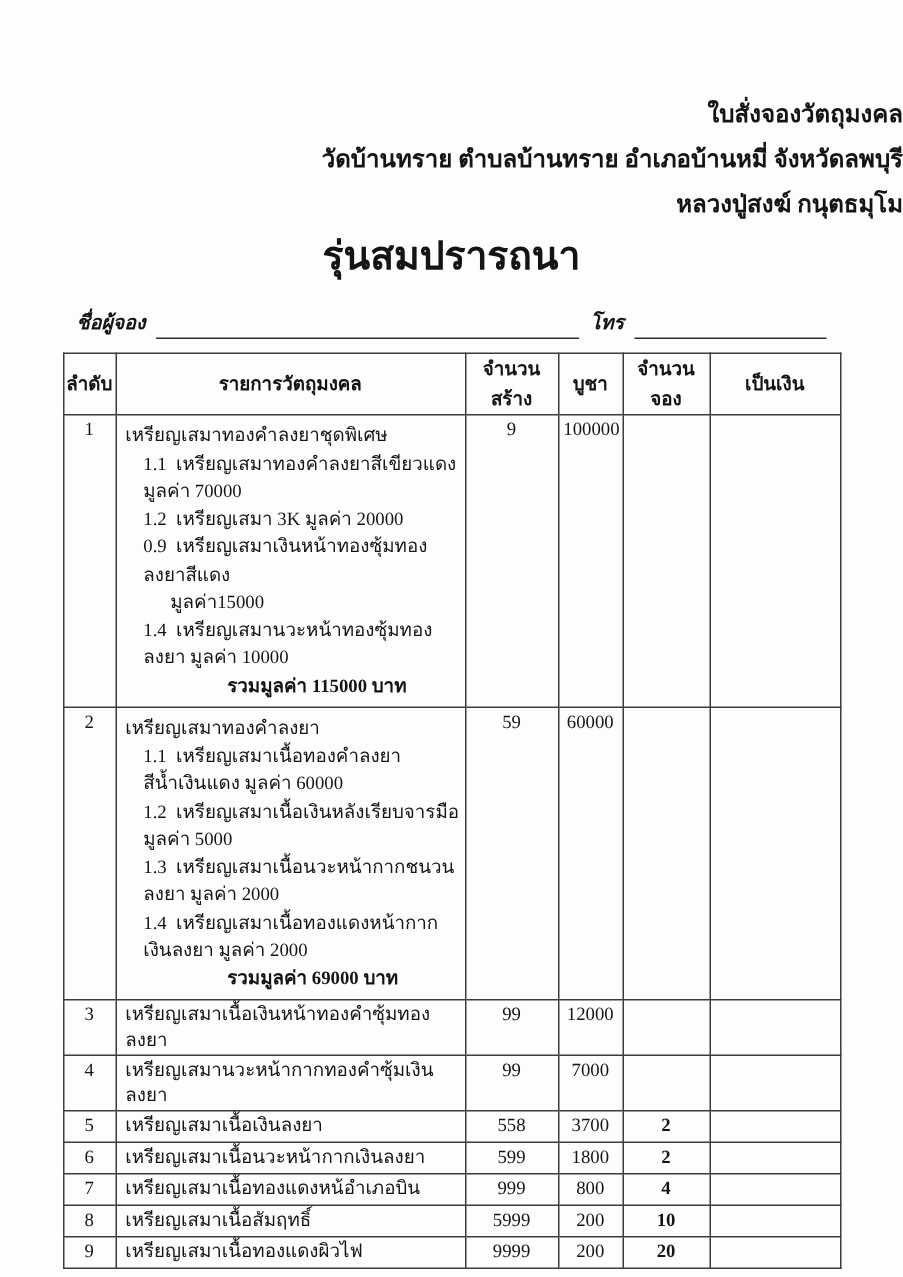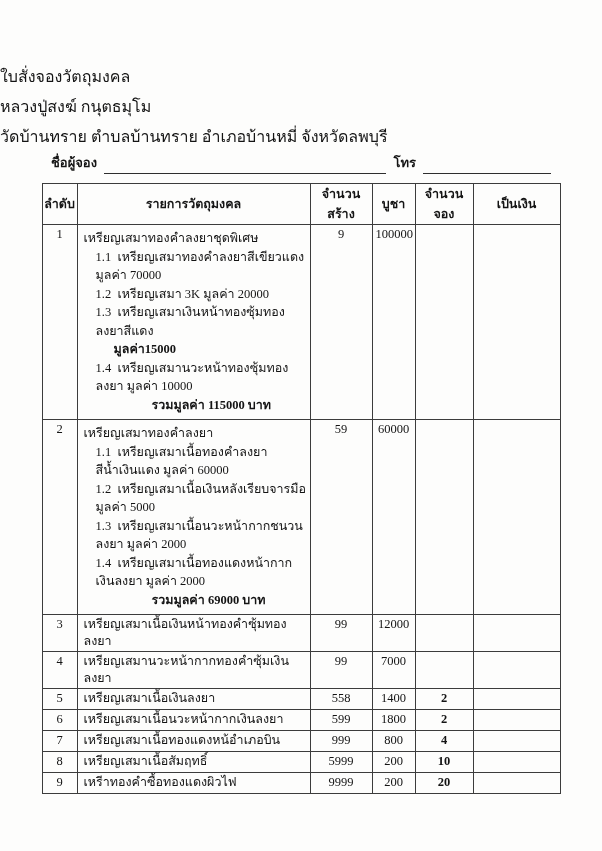--- a/index.html
+++ b/index.html
@@ -2,49 +2,50 @@
 <html><head>
 <meta charset="utf-8">
 <style>
   * { box-sizing: border-box; margin: 0; padding: 0; }
   html, body { background: #ffffff; }
   body { font-family: "Liberation Serif", "DejaVu Serif", serif; color: #141414; }
   .page {
     width: 602px; height: 851px; margin: 0 auto; background: #fdfdfc;
     position: relative; overflow: hidden; padding-top: 62px;
   }
-  .h-line { text-align: left; font-weight: normal; font-size: 16px; line-height: 30px; }
+  .h-line { text-align: right; font-weight: bold; font-size: 16px; line-height: 30px; }
   .edition { text-align: center; font-weight: bold; font-size: 26px; line-height: 34px; margin-top: 2px; }
-  .fields { width: 500px; margin: 0 auto 0; font-size: 13px; font-weight: bold; }
+  .fields { width: 500px; margin: 16px auto 0; font-size: 13px; font-weight: bold; font-style: italic; }
   .frow { display: flex; align-items: flex-end; height: 22px; }
   .lbl { white-space: nowrap; padding-bottom: 1px; }
   .uline { border-bottom: 1px solid #2e2e2e; height: 15px; }
   .fill { flex: 1; margin: 0 7px; }
   .phone-line { width: 128px; margin-left: 7px; }
   table { border-collapse: collapse; width: 518px; margin: 9px auto 0; table-layout: fixed; }
   th, td { border: 1px solid #3c3c3c; font-size: 12.5px; }
   th { font-weight: bold; height: 30px; text-align: center; vertical-align: middle; }
   td { vertical-align: top; height: 21px; padding: 1px 3px; line-height: 17px; }
   td.c-no, td.c-num { text-align: center; }
   td.c-item { text-align: left; padding-left: 6px; }
   td.c-item.multi { padding-top: 4px; padding-bottom: 5px; }
   .line { line-height: 18.5px; white-space: pre-wrap; }
   .l1 { padding-left: 12px; }
-  .l2 { padding-left: 30px; font-weight: bold; }
+  .l2 { padding-left: 30px; }
   .l3 { padding-left: 68px; font-weight: bold; }
   .bold { font-weight: bold; }
 </style>
 </head>
 <body>
 
 <div class="page">
 
   <div class="h-line">ใบสั่งจองวัตถุมงคล</div>
+  <div class="h-line">วัดบ้านทราย ตำบลบ้านทราย อำเภอบ้านหมี่ จังหวัดลพบุรี</div>
   <div class="h-line">หลวงปู่สงฆ์ กนุตธมุโม</div>
-  <div class="h-line">วัดบ้านทราย ตำบลบ้านทราย อำเภอบ้านหมี่ จังหวัดลพบุรี</div>
+  <div class="edition">รุ่นสมปรารถนา</div>
 
   <div class="fields">
     <div class="frow">
       <span class="lbl">ชื่อผู้จอง</span>
       <span class="uline fill"></span>
       <span class="lbl">โทร</span>
       <span class="uline phone-line"></span>
     </div>
   </div>
 
@@ -67,21 +68,21 @@
           <th>เป็นเงิน</th>
         </tr>
     </thead>
     <tbody id="table-body">
         <tr>
           <td class="c-no">1</td>
           <td class="c-item multi">
             <div class="line l0">เหรียญเสมาทองคำลงยาชุดพิเศษ</div>
             <div class="line l1">1.1  เหรียญเสมาทองคำลงยาสีเขียวแดง มูลค่า 70000</div>
             <div class="line l1">1.2  เหรียญเสมา 3K มูลค่า 20000</div>
-            <div class="line l1">1.3  เหรียญเสมาเงินหน้าทองซุ้มทองลงยาสีแดง</div>
+            <div class="line l1">0.9  เหรียญเสมาเงินหน้าทองซุ้มทองลงยาสีแดง</div>
             <div class="line l2">มูลค่า15000</div>
             <div class="line l1">1.4  เหรียญเสมานวะหน้าทองซุ้มทองลงยา มูลค่า 10000</div>
             <div class="line l3">รวมมูลค่า 115000 บาท</div>
           </td>
           <td class="c-num">9</td>
           <td class="c-num">100000</td>
           <td class="c-num bold"></td>
           <td class="c-num"></td>
         </tr>
         <tr>
@@ -112,21 +113,21 @@
           <td class="c-item"><span>เหรียญเสมานวะหน้ากากทองคำซุ้มเงินลงยา</span></td>
           <td class="c-num">99</td>
           <td class="c-num">7000</td>
           <td class="c-num bold"></td>
           <td class="c-num"></td>
         </tr>
         <tr>
           <td class="c-no">5</td>
           <td class="c-item"><span>เหรียญเสมาเนื้อเงินลงยา</span></td>
           <td class="c-num">558</td>
-          <td class="c-num">1400</td>
+          <td class="c-num">3700</td>
           <td class="c-num bold">2</td>
           <td class="c-num"></td>
         </tr>
         <tr>
           <td class="c-no">6</td>
           <td class="c-item"><span>เหรียญเสมาเนื้อนวะหน้ากากเงินลงยา</span></td>
           <td class="c-num">599</td>
           <td class="c-num">1800</td>
           <td class="c-num bold">2</td>
           <td class="c-num"></td>
@@ -142,21 +143,21 @@
         <tr>
           <td class="c-no">8</td>
           <td class="c-item"><span>เหรียญเสมาเนื้อสัมฤทธิ์</span></td>
           <td class="c-num">5999</td>
           <td class="c-num">200</td>
           <td class="c-num bold">10</td>
           <td class="c-num"></td>
         </tr>
         <tr>
           <td class="c-no">9</td>
-          <td class="c-item"><span>เหรีาทองคำซื้อทองแดงผิวไฟ</span></td>
+          <td class="c-item"><span>เหรียญเสมาเนื้อทองแดงผิวไฟ</span></td>
           <td class="c-num">9999</td>
           <td class="c-num">200</td>
           <td class="c-num bold">20</td>
           <td class="c-num"></td>
         </tr>
       </tbody>
   </table>
 
 </div>
 

